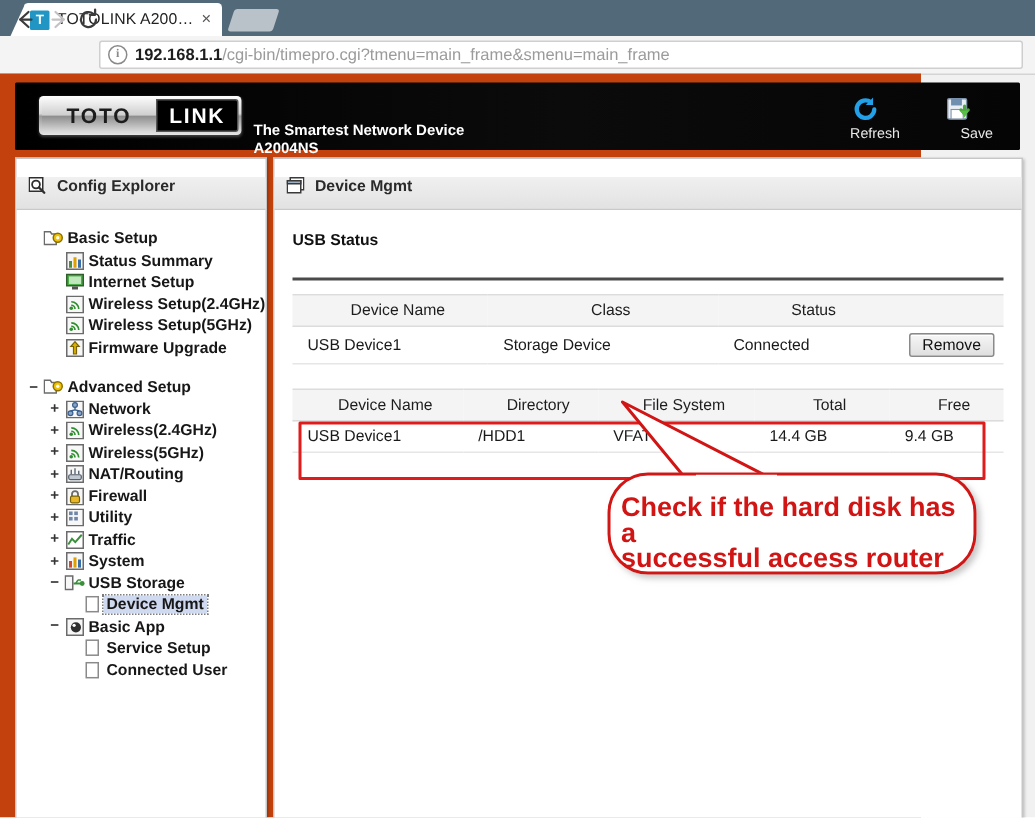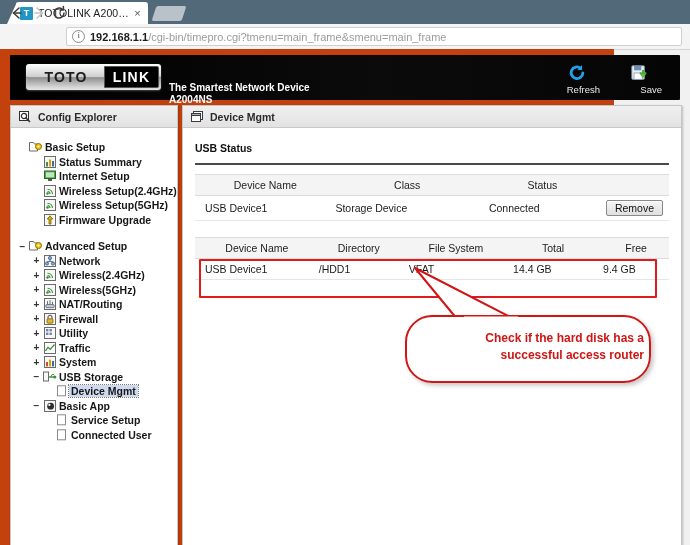--- a/index.html
+++ b/index.html
@@ -96,22 +96,22 @@
   .hdr-act .ico{height:20px;display:flex;align-items:center;justify-content:center;margin-bottom:1px;}
   .hdr-act .lbl{display:block;}
 
   
   .panel{
     position:absolute;background:#ffffff;border:1px solid #c6c6c6;
     box-shadow:1px 1px 2px rgba(0,0,0,.22);
   }
   .panel-head{
     height:21px;background:linear-gradient(180deg,#f0f0f0 0%,#e2e2e2 100%);
-    border-bottom:1px solid #c9c9c9;display:flex;align-items:center;padding-left:8px;
-    font-size:10.5px;font-weight:bold;color:#2a2a2a;
+    border-bottom:1px solid #c9c9c9;display:flex;align-items:flex-start;padding-left:8px;
+    font-size:10.5px;font-weight:bold;color:#2a2a2a;margin-top:12px;
   }
   .panel-head .ph-ico{margin-right:7px;display:flex;align-items:center;}
 
   #sidebar{left:10px;top:56px;width:166px;height:477px;}
   #content{left:182px;top:56px;width:498px;height:477px;}
 
   
   .tree{padding:12px 0 0 6px;font-size:10.5px;color:#171717;font-weight:bold;}
   .tnode{display:flex;align-items:center;height:14.5px;white-space:nowrap;}
   .tnode .exp{
@@ -121,21 +121,21 @@
   .tnode .ic{width:15px;flex:0 0 15px;display:flex;align-items:center;justify-content:center;}
   .tnode .tx{padding-left:2px;}
   .tnode.sel .tx{background:#cfd9ef;outline:1px dotted #7c7c7c;padding:0 2px;}
   .lvl1{padding-left:14px;}
   .lvl2{padding-left:26px;}
   .gap{height:12px;}
 
   
   .c-body{padding:10px 12px 0 12px;}
   .sec-title{
-    font-size:10.5px;font-weight:bold;color:#111;padding-bottom:9px;
+    font-size:10.5px;font-weight:bold;color:#111;padding-bottom:19px;
     border-bottom:2px solid #4a4a4a;display:inline-block;min-width:100%;
     box-sizing:border-box;
   }
   table.t{width:100%;border-collapse:collapse;font-size:10.5px;color:#1a1a1a;margin-top:9px;}
   table.t th{
     text-align:center;font-weight:normal;color:#1d1d1d;
     padding:4px 0 4px 10px;background:#f2f2f2;border-top:1px solid #dcdcdc;border-bottom:1px solid #dcdcdc;
   }
   table.t td{padding:4px 0 4px 10px;border-bottom:1px solid #e6e6e6;}
   table.t tr.hdrow th{background:#f4f4f4;}
@@ -150,22 +150,22 @@
 
   .redbox{
     position:absolute;left:4px;top:22px;right:12px;height:35px;
     border:2px solid #e01b1b;border-radius:1px;pointer-events:none;
   }
   .reltbl{position:relative;}
 
   
   .callout-svg{position:absolute;left:0;top:0;width:690px;height:545px;pointer-events:none;}
   .callout-text{
-    position:absolute;left:414px;top:330px;width:230px;text-align:right;
-    color:#d11414;font-size:12px;font-weight:bold;line-height:17px;
+    position:absolute;left:414px;top:330px;width:230px;text-align:left;
+    color:#d11414;font-size:18px;font-weight:bold;line-height:17px;
     font-family:"Liberation Sans",sans-serif;
   }
 </style>
 </head>
 <body>
 
 <div class="app">
 
   <div class="tabstrip">
     <div class="tab">

